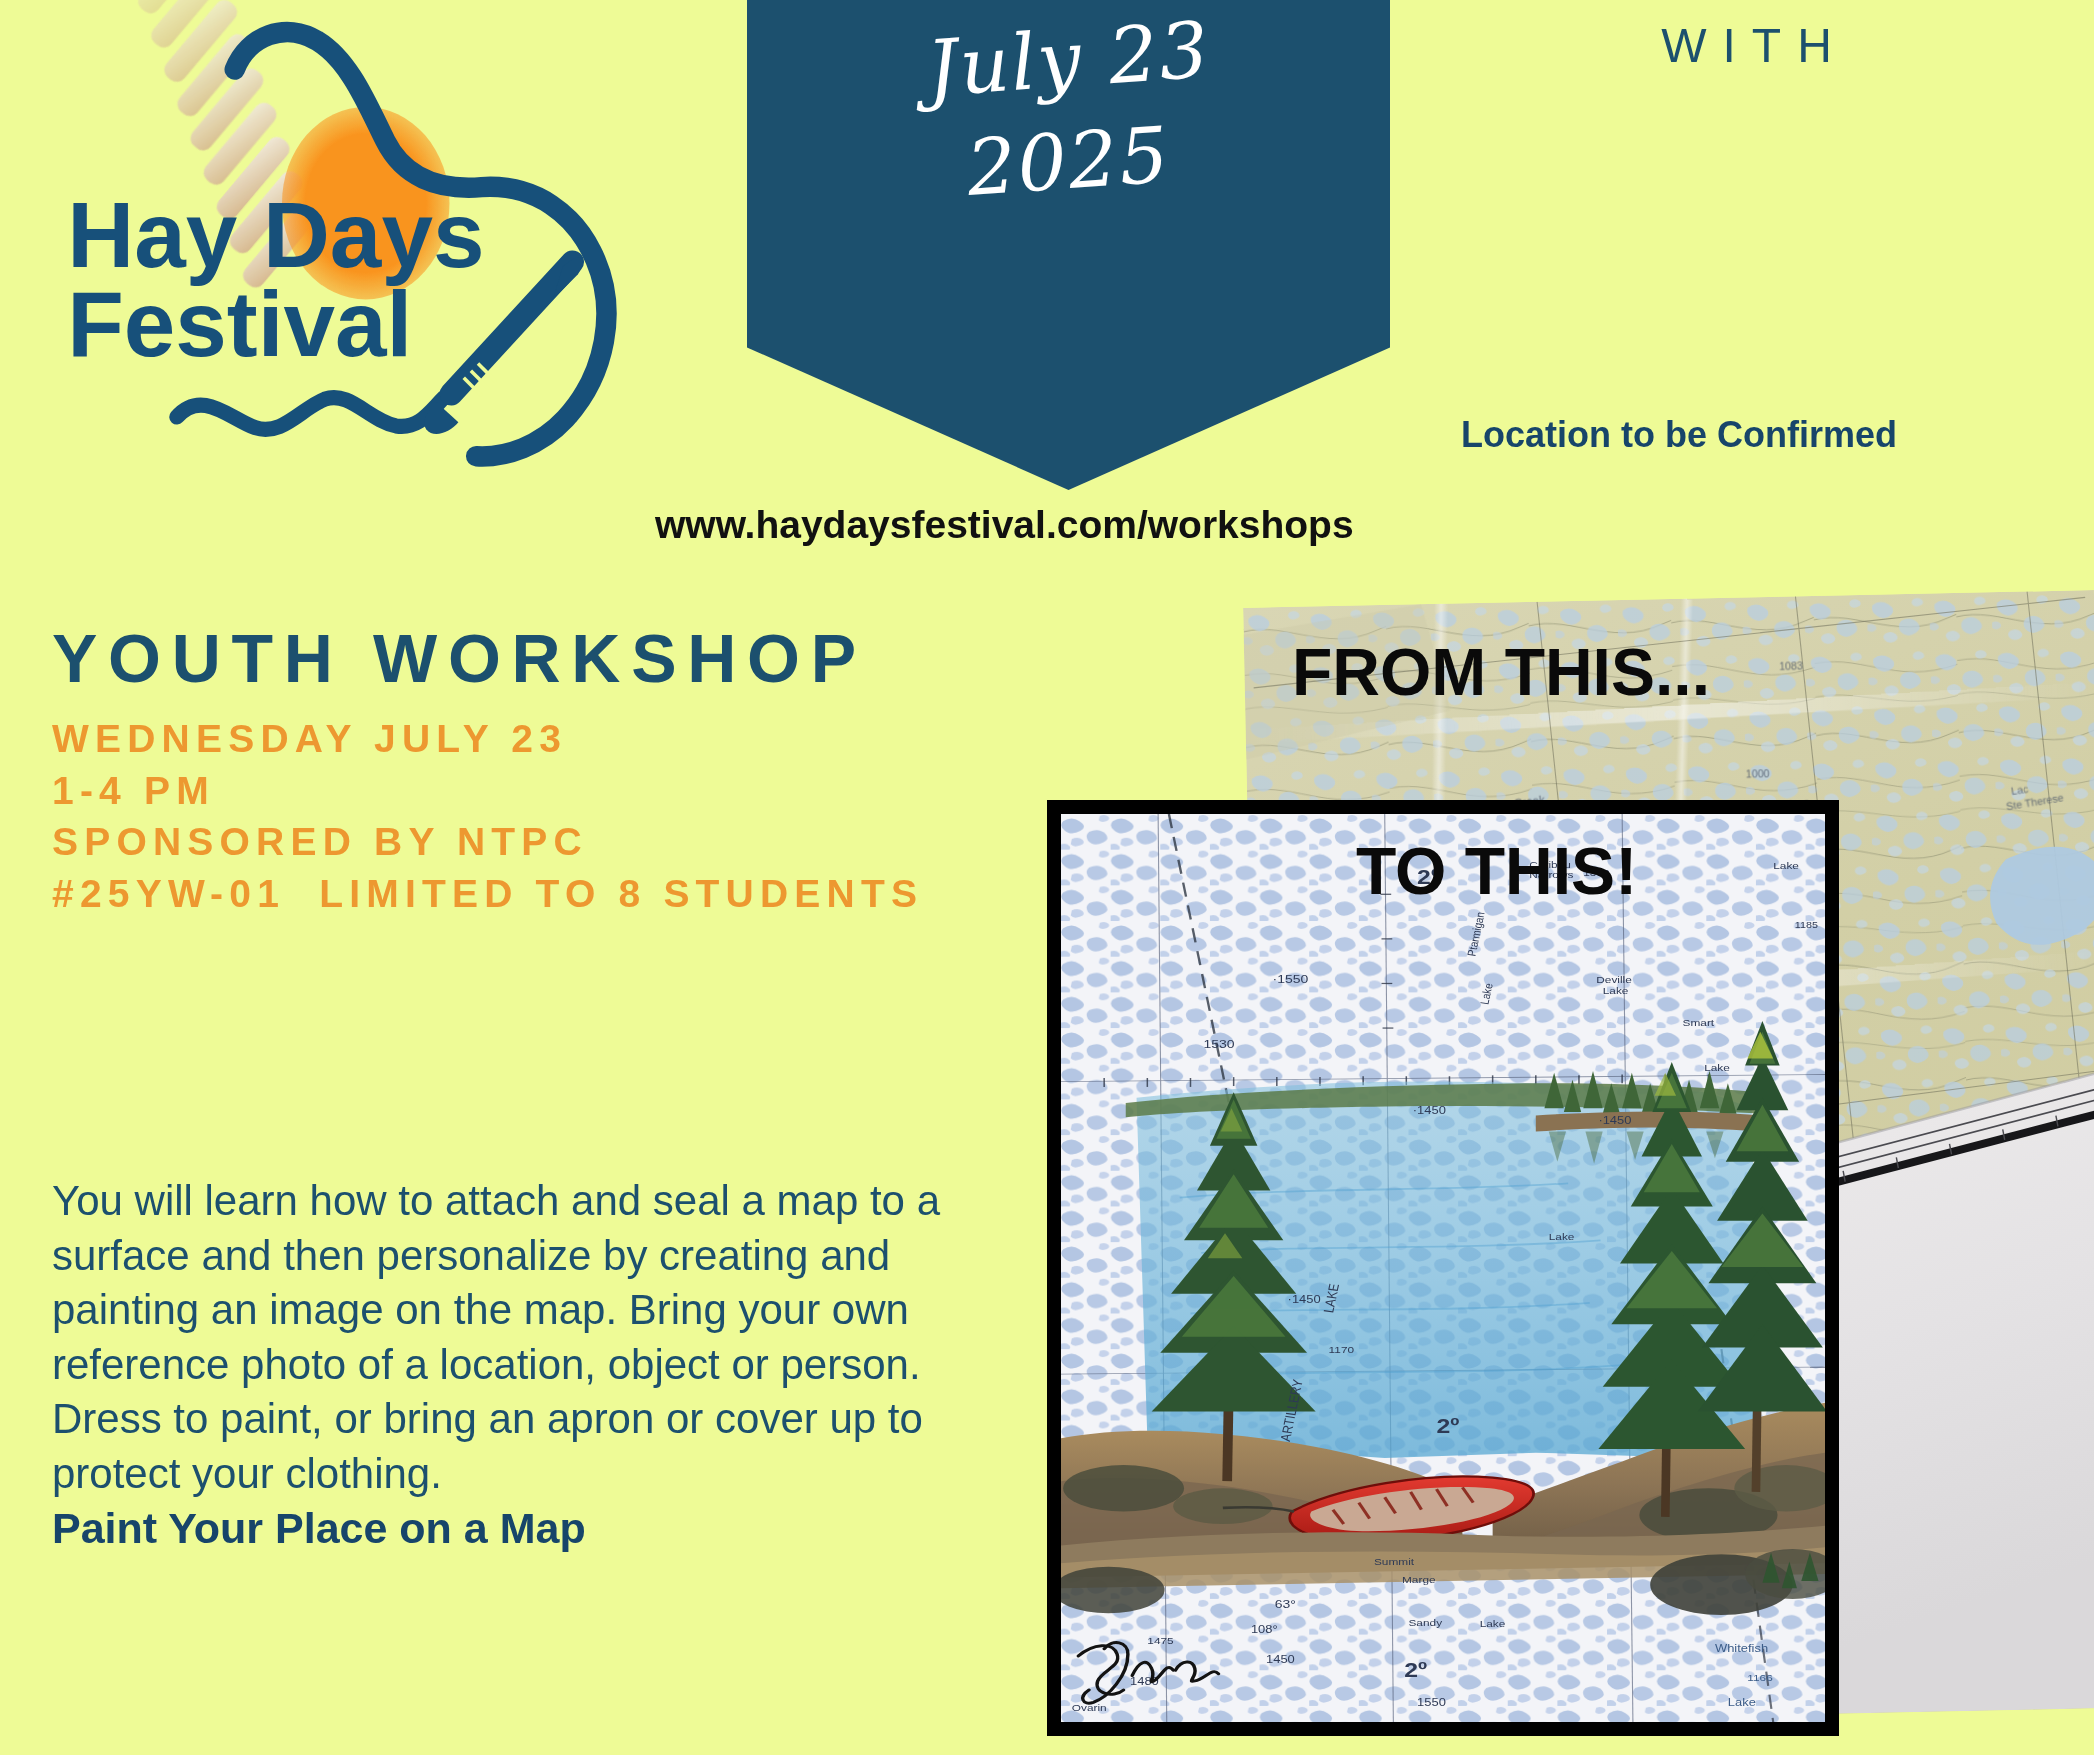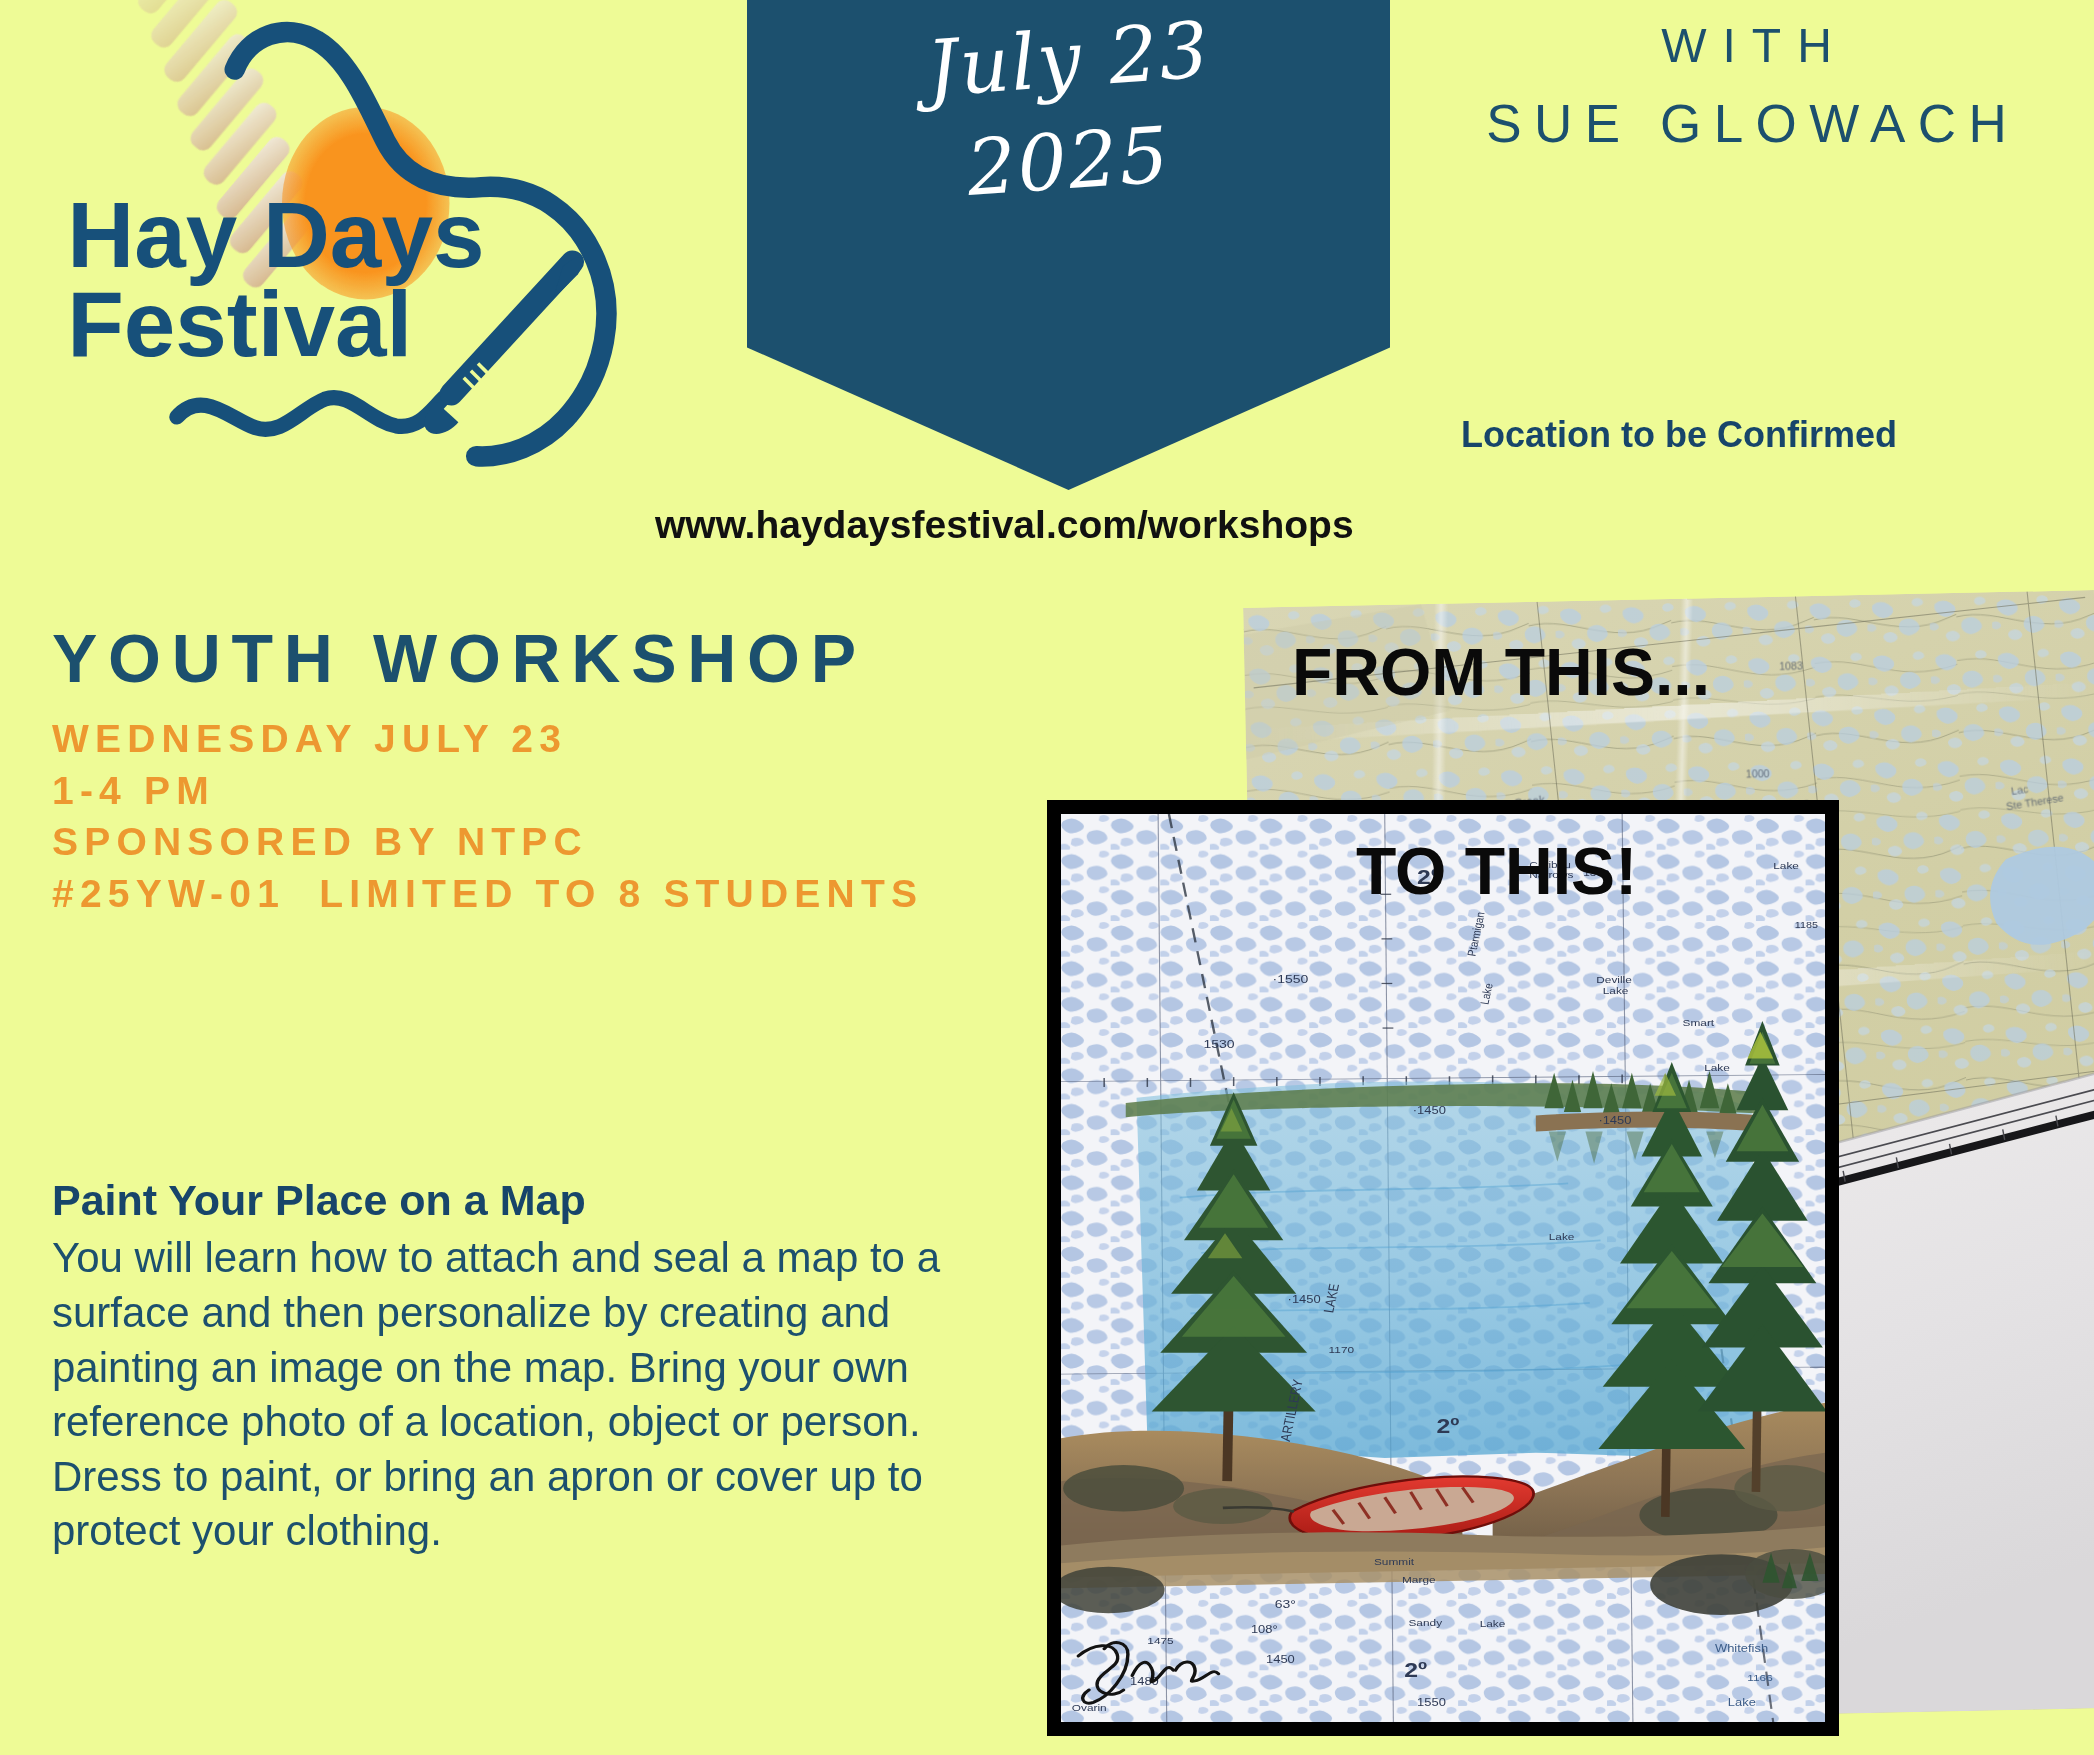--- a/index.html
+++ b/index.html
@@ -187,38 +187,37 @@
   </svg>
 </div>
 
 <div id="banner">
   <div class="date-line1">July 23</div>
   <div class="date-line2">2025</div>
 </div>
 
 <div id="presenter">
   <div class="with-line">WITH</div>
-  <div class="name-line">SUE GLOWACH</div>
 </div>
 
 <div id="location">Location to be Confirmed</div>
 
 <div id="weburl">www.haydaysfestival.com/workshops</div>
 
 <div id="youth-block">
   <div id="youth-title">YOUTH WORKSHOP</div>
   <div class="detail-line">WEDNESDAY JULY 23</div>
   <div class="detail-line">1-4 PM</div>
   <div class="detail-line">SPONSORED BY NTPC</div>
   <div class="detail-line">#25YW-01  LIMITED TO 8 STUDENTS</div>
 </div>
 
 <div id="desc-block">
+  <div id="desc-body">You will learn how to attach and seal a map to a surface and then personalize by creating and painting an image on the map.  Bring your own reference photo of a location, object or person.  Dress to paint, or bring an apron or cover up to protect your clothing.</div>
   <div id="desc-title">Paint Your Place on a Map</div>
-  <div id="desc-body">You will learn how to attach and seal a map to a surface and then personalize by creating and painting an image on the map.  Bring your own reference photo of a location, object or person.  Dress to paint, or bring an apron or cover up to protect your clothing.</div>
 </div>
 
 <div id="topo-photo">
   <svg viewBox="0 0 955 1255" xmlns="http://www.w3.org/2000/svg" preserveAspectRatio="none">
     <defs>
       <linearGradient id="paperTop" x1="0" y1="0" x2="0.3" y2="1">
         <stop offset="0%" stop-color="#D9D6B4"></stop>
         <stop offset="45%" stop-color="#D2CFA6"></stop>
         <stop offset="100%" stop-color="#CFCB9E"></stop>
       </linearGradient>

